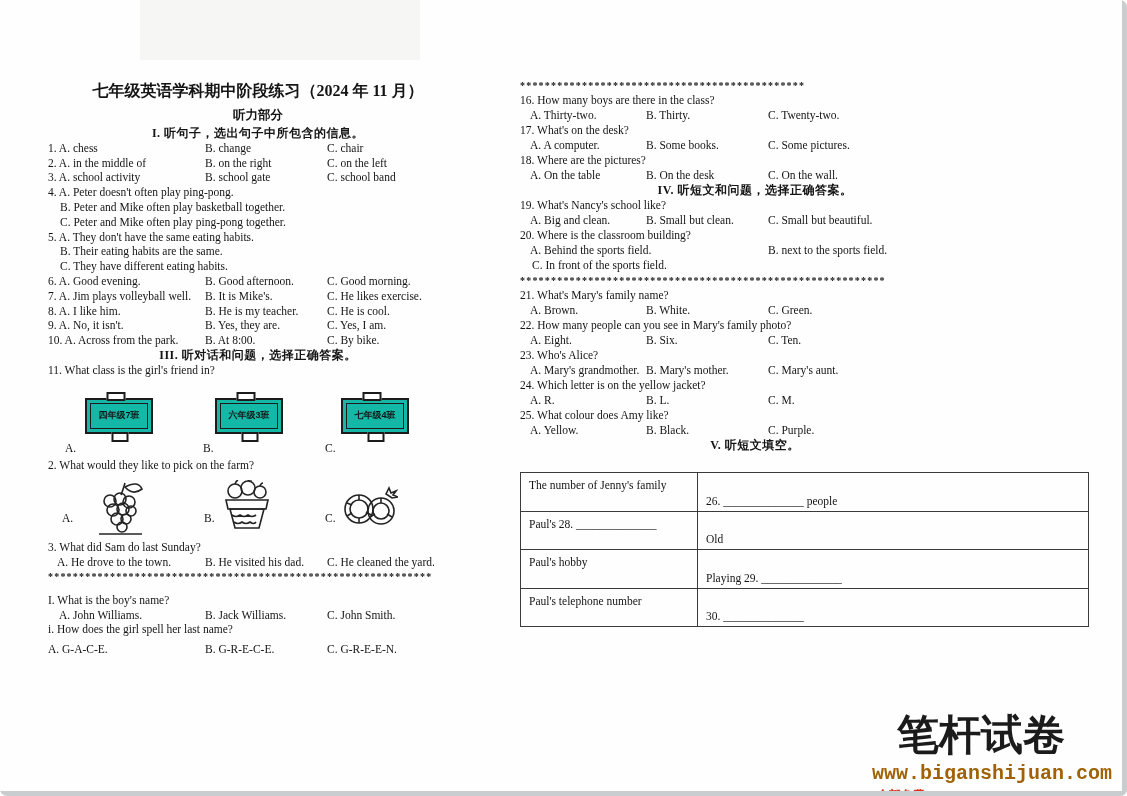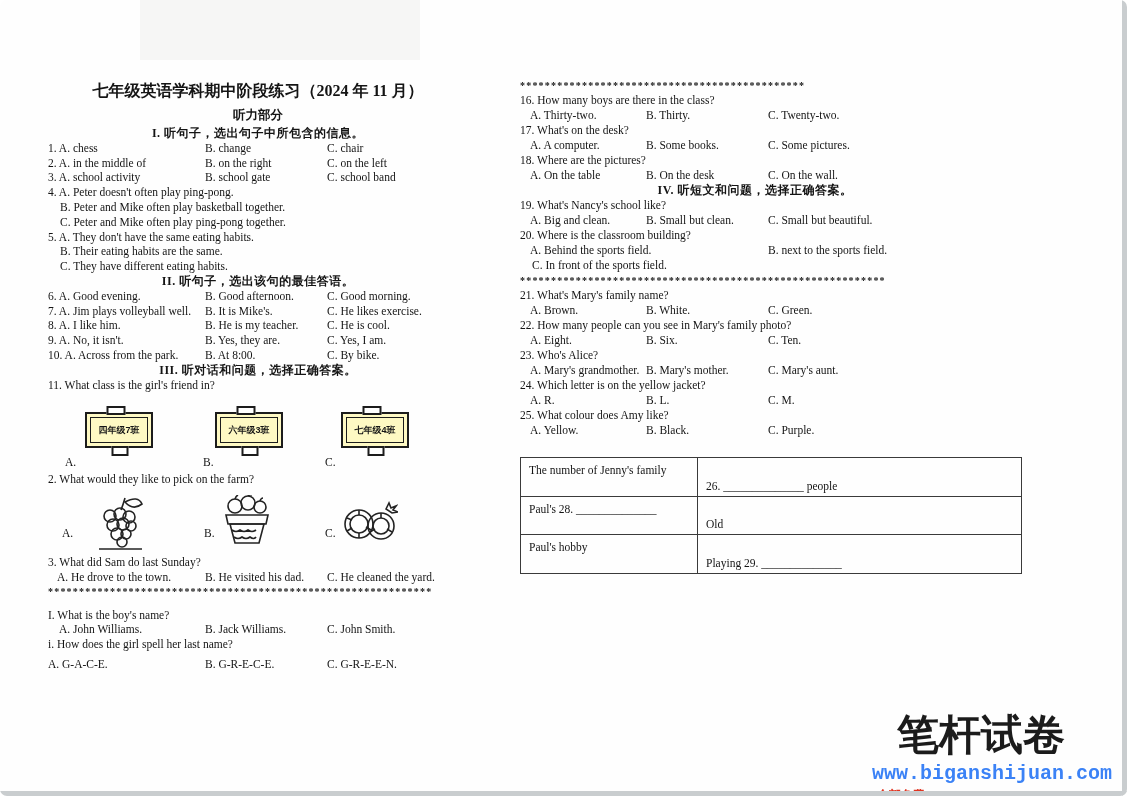--- a/index.html
+++ b/index.html
@@ -21,51 +21,51 @@
   .g3{display:grid;}
   .gl{grid-template-columns:157px 122px 1fr;}
   .gl-i9{padding-left:9px;grid-template-columns:148px 122px 1fr;}
   .gl-i11{padding-left:11px;grid-template-columns:146px 122px 1fr;}
   .gr{padding-left:10px;grid-template-columns:116px 122px 1fr;}
   .g2{display:grid;padding-left:10px;grid-template-columns:238px 1fr;}
   .ind12{padding-left:12px;}
   .stars{font-size:10px;font-weight:bold;letter-spacing:1.2px;overflow:hidden;}
 
   .signs-row{position:relative;height:50px;margin-top:14px;}
-  .sign{position:absolute;top:6px;width:64px;height:32px;border:2px solid #1c1c1c;background:#fef9c3;
+  .sign{position:absolute;top:6px;width:64px;height:32px;border:2px solid #1c1c1c;background:#14b8a6;
         display:flex;align-items:center;justify-content:center;}
   .sign::before{content:"";position:absolute;top:-8px;left:46%;transform:translateX(-50%);
         width:15px;height:5px;border:2px solid #1c1c1c;background:#fff;}
   .sign::after{content:"";position:absolute;bottom:-10px;left:52%;transform:translateX(-50%);
         width:13px;height:6px;border:2px solid #1c1c1c;background:#fff;}
   .sign-inner{border:1px solid #1c1c1c;width:56px;height:24px;display:flex;align-items:center;
         justify-content:center;font-size:9px;font-weight:bold;font-family:"Liberation Sans",sans-serif;}
   .sign-a{left:37px;} .sign-b{left:167px;} .sign-c{left:293px;}
   .letters-row{position:relative;height:16px;font-size:11.5px;}
   .letters-row span{position:absolute;}
   .la{left:17px;} .lb{left:155px;} .lc{left:277px;}
 
   .fruits-row{position:relative;height:60px;margin-top:2px;}
   .fruit{position:absolute;}
   .f-a{left:48px;top:6px;} .f-b{left:172px;top:6px;} .f-c{left:294px;top:10px;}
   .fl{position:absolute;font-size:11.5px;bottom:10px;}
   .fl-a{left:14px;} .fl-b{left:156px;} .fl-c{left:277px;}
   .fruit svg{stroke:#232323;fill:none;stroke-width:1.6;}
 
-  .vtable{margin-top:19px;border-collapse:collapse;width:502px;table-layout:fixed;}
+  .vtable{margin-top:19px;border-collapse:collapse;width:569px;table-layout:fixed;}
   .vtable td{border:1.6px solid #3a3a3a;font-size:11.5px;height:31.5px;padding:0 8px;}
   .vtable .c1{width:160px;vertical-align:top;padding-top:6px;}
   .vtable .c2{vertical-align:bottom;padding-bottom:4px;}
 
   .wm-brand{position:absolute;left:897px;top:712px;font-size:42px;line-height:1.1;font-weight:bold;
         font-family:"Liberation Sans",sans-serif;color:#1b1b1b;white-space:nowrap;}
   .wm-free{position:absolute;left:877px;top:787px;font-size:12px;font-weight:bold;color:#e03522;
         font-family:"Liberation Sans",sans-serif;}
   .wm-url{position:absolute;left:872px;top:762px;font-size:20px;font-weight:bold;
-        font-family:"Liberation Mono","DejaVu Sans Mono",monospace;color:#3b82f6;white-space:nowrap;}
+        font-family:"Liberation Mono","DejaVu Sans Mono",monospace;color:#a16207;white-space:nowrap;}
 </style>
 </head>
 <body>
 
 <div class="paper">
   <div class="smudge"></div>
 
   <div class="col-left">
     <div class="title">七年级英语学科期中阶段练习（2024 年 11 月）</div>
     <div class="subtitle">听力部分</div>
@@ -88,21 +88,20 @@
       <span>C. school band</span>
     </div>
 
     <div class="ln">4. A. Peter doesn't often play ping-pong.</div>
     <div class="ln ind12">B. Peter and Mike often play basketball together.</div>
     <div class="ln ind12">C. Peter and Mike often play ping-pong together.</div>
     <div class="ln">5. A. They don't have the same eating habits.</div>
     <div class="ln ind12">B. Their eating habits are the same.</div>
     <div class="ln ind12">C. They have different eating habits.</div>
 
-    <div class="ln sec">II. 听句子，选出该句的最佳答语。</div>
 
     <div class="ln g3 gl">
       <span>6. A. Good evening.</span>
       <span>B. Good afternoon.</span>
       <span>C. Good morning.</span>
     </div>
     <div class="ln g3 gl">
       <span>7. A. Jim plays volleyball well.</span>
       <span>B. It is Mike's.</span>
       <span>C. He likes exercise.</span>
@@ -275,35 +274,40 @@
       <span>B. L.</span>
       <span>C. M.</span>
     </div>
     <div class="ln">25. What colour does Amy like?</div>
     <div class="ln g3 gr">
       <span>A. Yellow.</span>
       <span>B. Black.</span>
       <span>C. Purple.</span>
     </div>
 
+    <div class="ln sec">V. 听短文填空。</div>
 
     <table class="vtable">
       <tbody>
         <tr>
           <td class="c1">The number of Jenny's family</td>
           <td class="c2">26. ______________ people</td>
         </tr>
         <tr>
           <td class="c1">Paul's 28. ______________</td>
           <td class="c2">Old</td>
         </tr>
         <tr>
           <td class="c1">Paul's hobby</td>
           <td class="c2">Playing 29. ______________</td>
         </tr>
+        <tr>
+          <td class="c1">Paul's telephone number</td>
+          <td class="c2">30. ______________</td>
+        </tr>
       </tbody>
     </table>
   </div>
 
   <div class="wm-brand">笔杆试卷</div>
   <div class="wm-free">全部免费</div>
   <div class="wm-url">www.biganshijuan.com</div>
 
   <div class="edge-right"></div>
   <div class="edge-bottom"></div>

